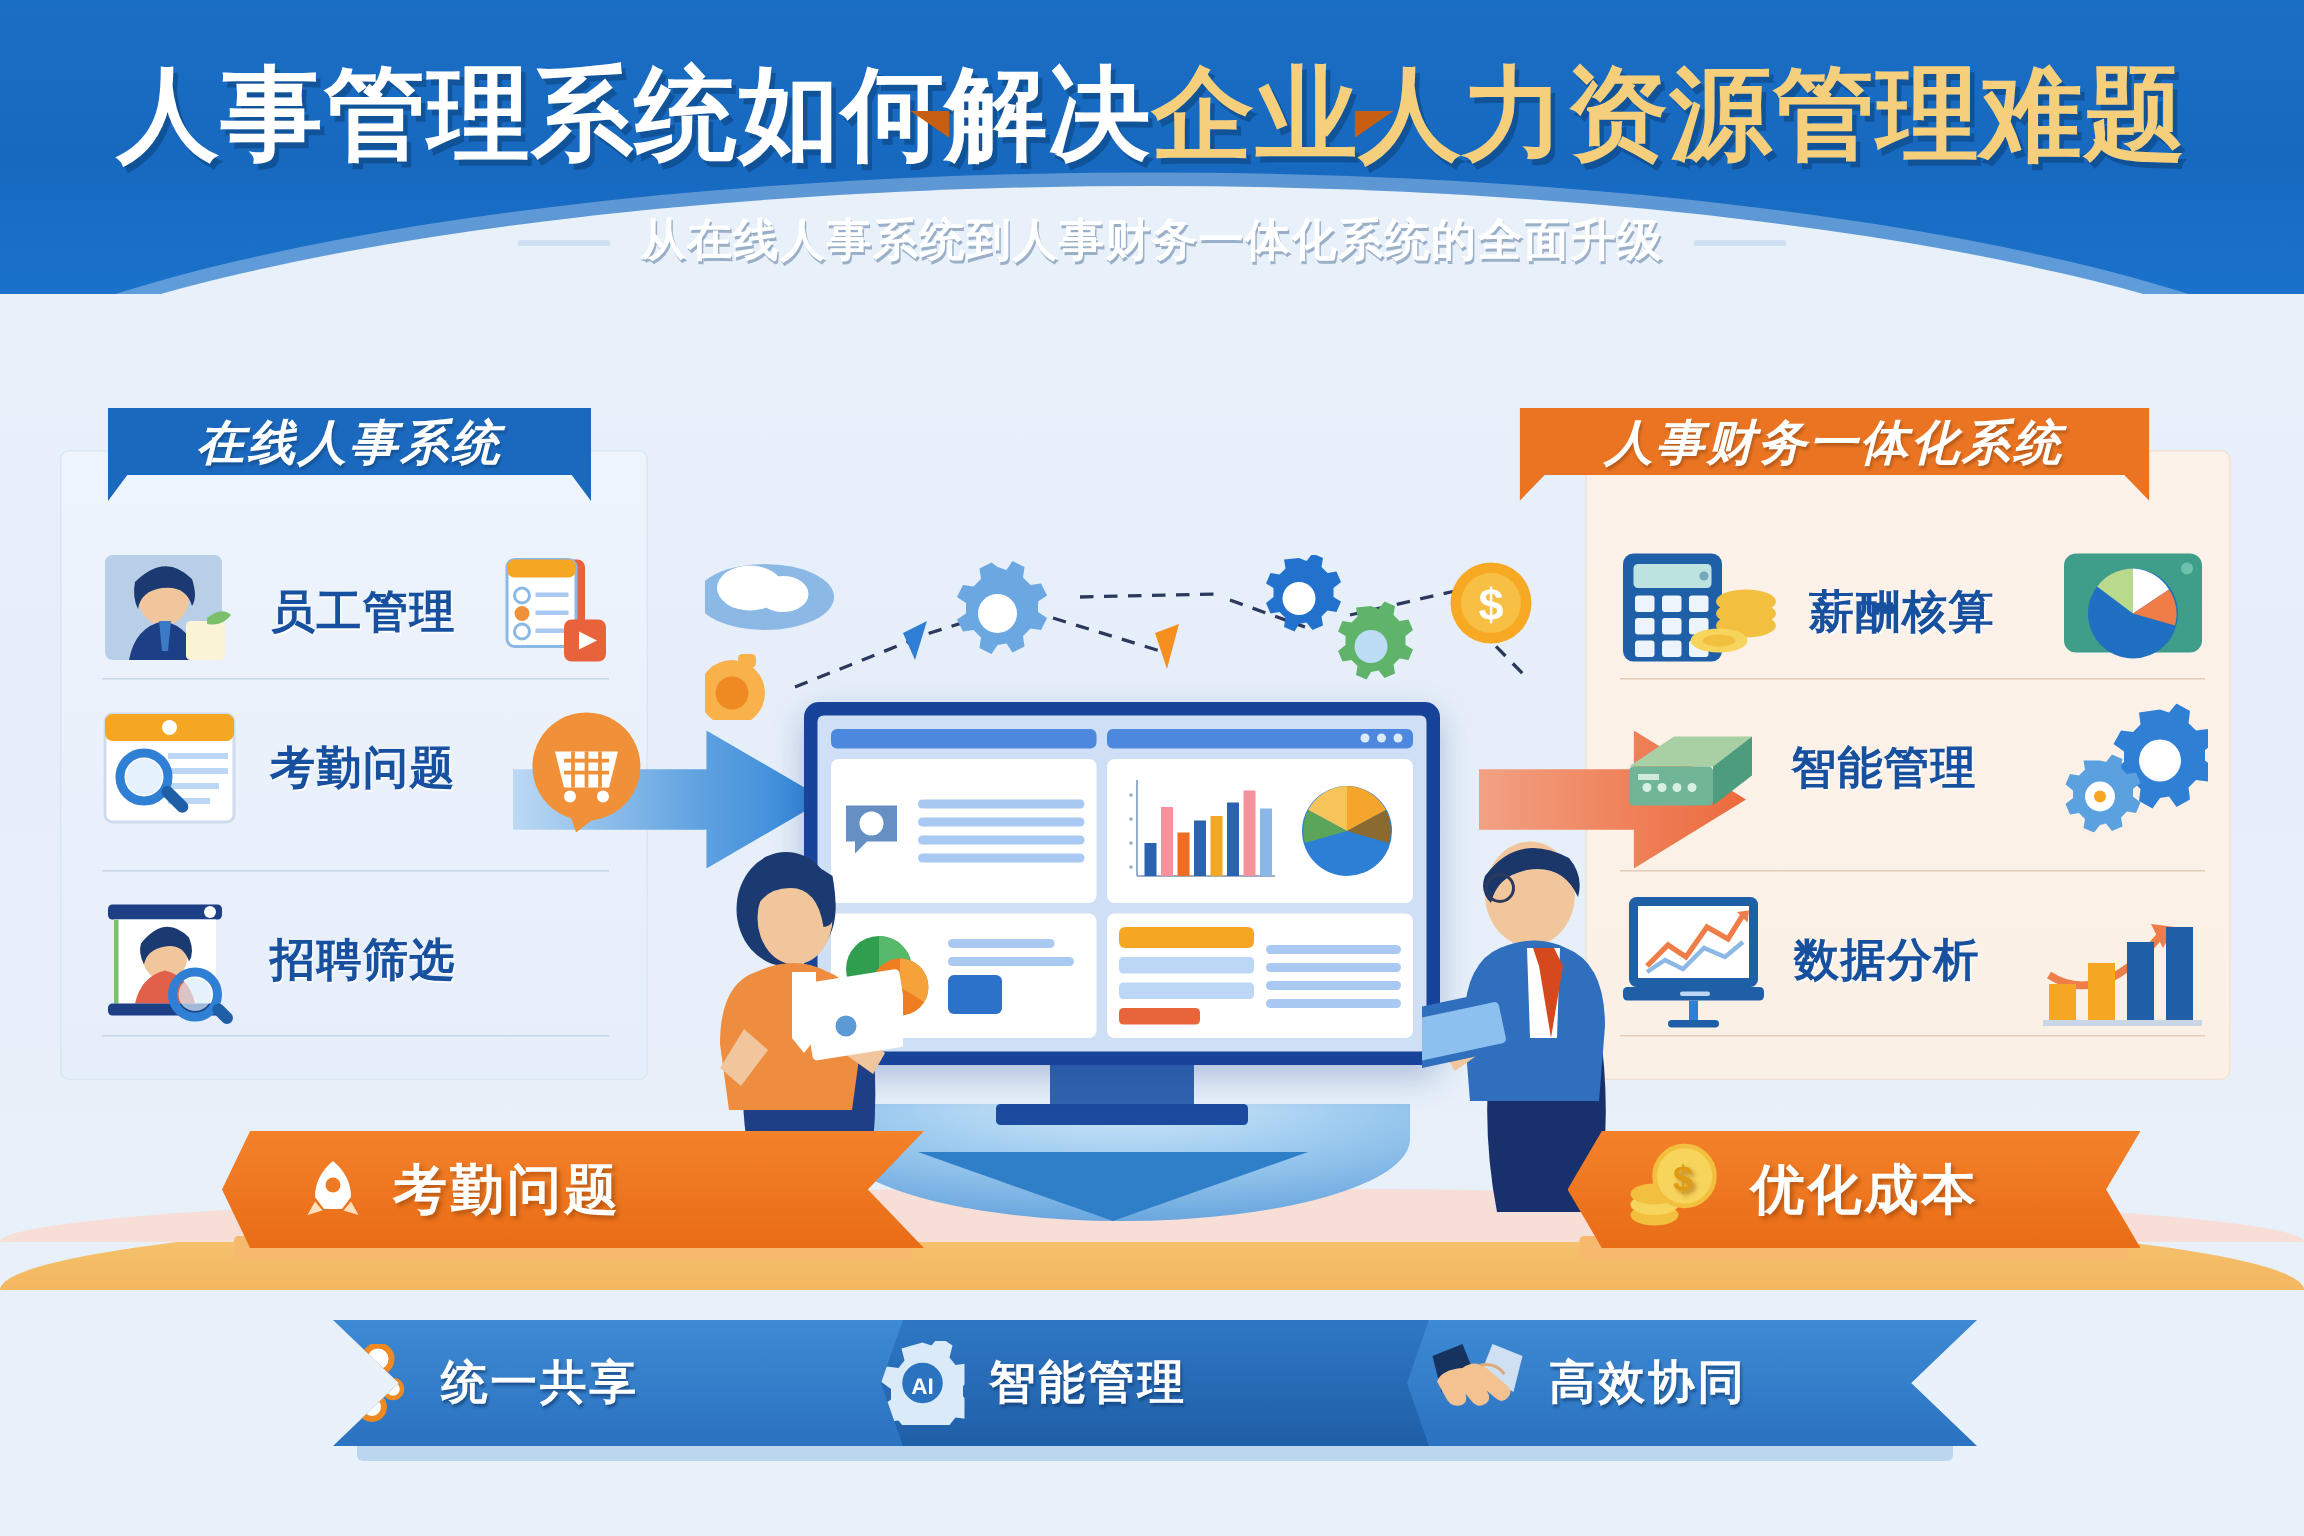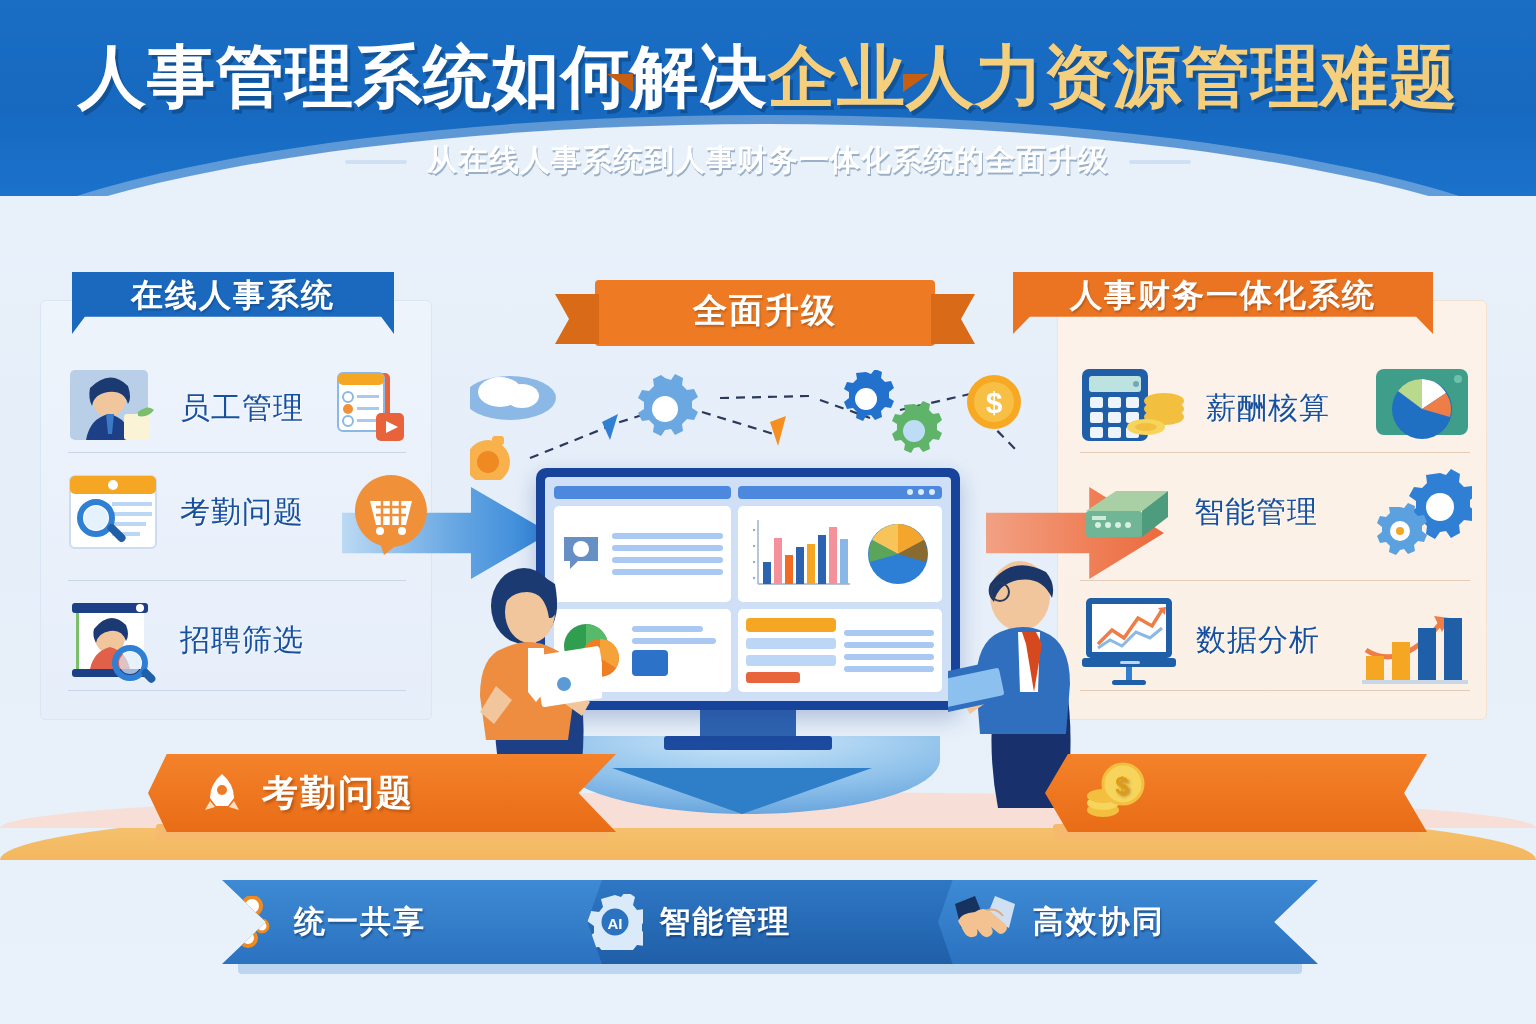--- a/index.html
+++ b/index.html
@@ -51,21 +51,21 @@
   .panel-right{
     left:1057px;top:300px;width:430px;height:420px;
     background:linear-gradient(180deg,#fcf2e9 0%,#fbf0e6 100%);
     border:1px solid #f3e2d3;
   }
 
   
   .ribbon{
     position:absolute;height:62px;display:flex;align-items:center;justify-content:center;
     color:#fff;font-size:32px;font-weight:700;letter-spacing:2px;white-space:nowrap;
-    z-index:6;text-shadow:1px 2px 2px rgba(0,0,0,.22);
+    z-index:6;text-shadow:1px 2px 2px rgba(0,0,0,.22);font-style:italic;
   }
   .ribbon-left{
     left:72px;top:272px;width:322px;background:#1b69bf;
     clip-path:polygon(0 0,100% 0,100% 100%,96% 72%,4% 72%,0 100%);
     padding-bottom:14px;
   }
   .ribbon-right{
     left:1013px;top:272px;width:420px;background:#ea7422;
     clip-path:polygon(0 0,100% 0,100% 100%,96% 72%,4% 72%,0 100%);
     padding-bottom:14px;
@@ -79,21 +79,21 @@
   }
   .ribbon-center:before{left:-40px;clip-path:polygon(0 0,100% 0,100% 100%,0 100%,14px 50%);}
   .ribbon-center:after{right:-40px;clip-path:polygon(0 0,100% 0,calc(100% - 14px) 50%,100% 100%,0 100%);}
   .ribbon-tail{position:absolute;top:74px;width:26px;height:18px;background:#c75f13;z-index:8;}
   .ribbon-tail.l{left:607px;clip-path:polygon(0 0,100% 0,100% 100%);}
   .ribbon-tail.r{left:903px;clip-path:polygon(0 0,100% 0,0 100%);}
 
   
   .feat{position:absolute;display:flex;align-items:center;height:104px;}
   .feat .label{
-    font-size:30px;font-weight:400;color:#17509e;letter-spacing:1px;white-space:nowrap;
+    font-size:30px;font-weight:700;color:#17509e;letter-spacing:1px;white-space:nowrap;
     text-shadow:1px 1px 0 rgba(255,255,255,.8);
   }
   .feat-sep{position:absolute;height:1px;background:#c8d6e8;}
   .feat-sep.warm{background:#e4cdb8;}
 
   .ico{position:relative;flex:0 0 auto;}
 
   
   .monitor{
     position:absolute;left:536px;top:468px;width:424px;height:242px;
@@ -371,23 +371,20 @@
   </svg>
 
   <div class="ribbon ribbon-left">
     <span>在线人事系统</span>
   </div>
   <div class="ribbon ribbon-right">
     <span>人事财务一体化系统</span>
   </div>
   <div class="ribbon-tail l"></div>
   <div class="ribbon-tail r"></div>
-  <div class="ribbon ribbon-center">
-    <span>全面升级</span>
-  </div>
 
   <div class="feat" style="left:68px;top:356px;width:340px;gap:20px;z-index:7">
     <span class="ico">
       <svg width="92" height="80" viewBox="0 0 92 80">
         <rect x="2" y="2" width="78" height="70" rx="5" fill="#b9cfe8"></rect>
         <ellipse cx="41" cy="30" rx="17" ry="19" fill="#f2c69c"></ellipse>
         <path d="M22 20 q20 -20 38 -2 q4 12 0 18 q-4 -14 -20 -12 q-14 2 -16 14 q-4 -8 -2 -18 z" fill="#1c3a72"></path>
         <path d="M18 72 q4 -22 23 -26 q19 4 23 26 z" fill="#1c3f86"></path>
         <path d="M38 46 h8 l-2 20 h-4 z" fill="#3b7ac6"></path>
         <rect x="56" y="46" width="26" height="26" rx="3" fill="#fbf3d6"></rect>
@@ -579,20 +576,21 @@
   <div class="callout callout-right">
     <span class="ico">
       <svg width="64" height="62" viewBox="0 0 64 62">
         <ellipse cx="18" cy="48" rx="16" ry="7" fill="#f3bf3e"></ellipse>
         <ellipse cx="18" cy="41" rx="16" ry="7" fill="#f7d45c"></ellipse>
         <ellipse cx="18" cy="34" rx="16" ry="7" fill="#f3bf3e"></ellipse>
         <circle cx="38" cy="22" r="20" fill="#f7d45c" stroke="#f3bf3e" stroke-width="3"></circle>
         <text x="38" y="32" font-size="24" font-weight="700" fill="#e09b12" text-anchor="middle" font-family="Liberation Sans, sans-serif">$</text>
       </svg>
     </span>
+    <span>优化成本</span>
   </div>
 
   <div class="bottombar-shadow"></div>
   <div class="bottombar">
     <div class="bb-item">
       <span class="ico">
         <svg width="56" height="52" viewBox="0 0 56 52">
           <g stroke="#d98a3c" stroke-width="3" fill="none">
             <path d="M12 26 L30 10 L40 30 L12 26 M30 10 L40 30"></path>
           </g>

